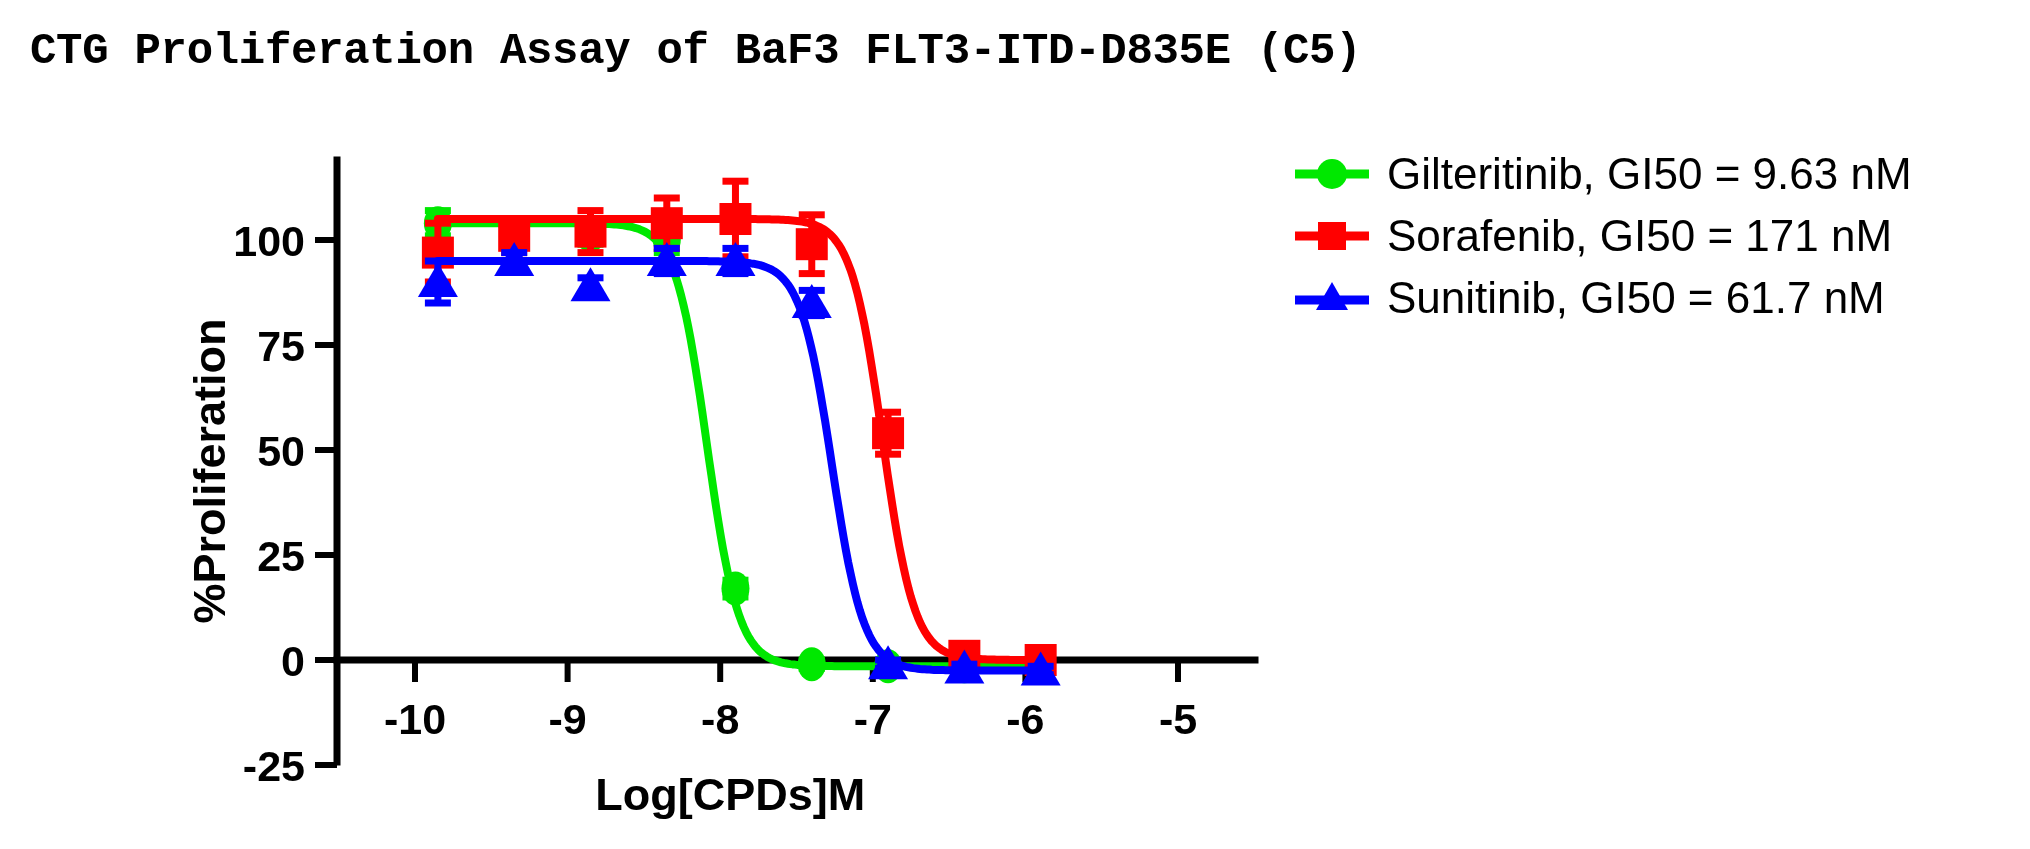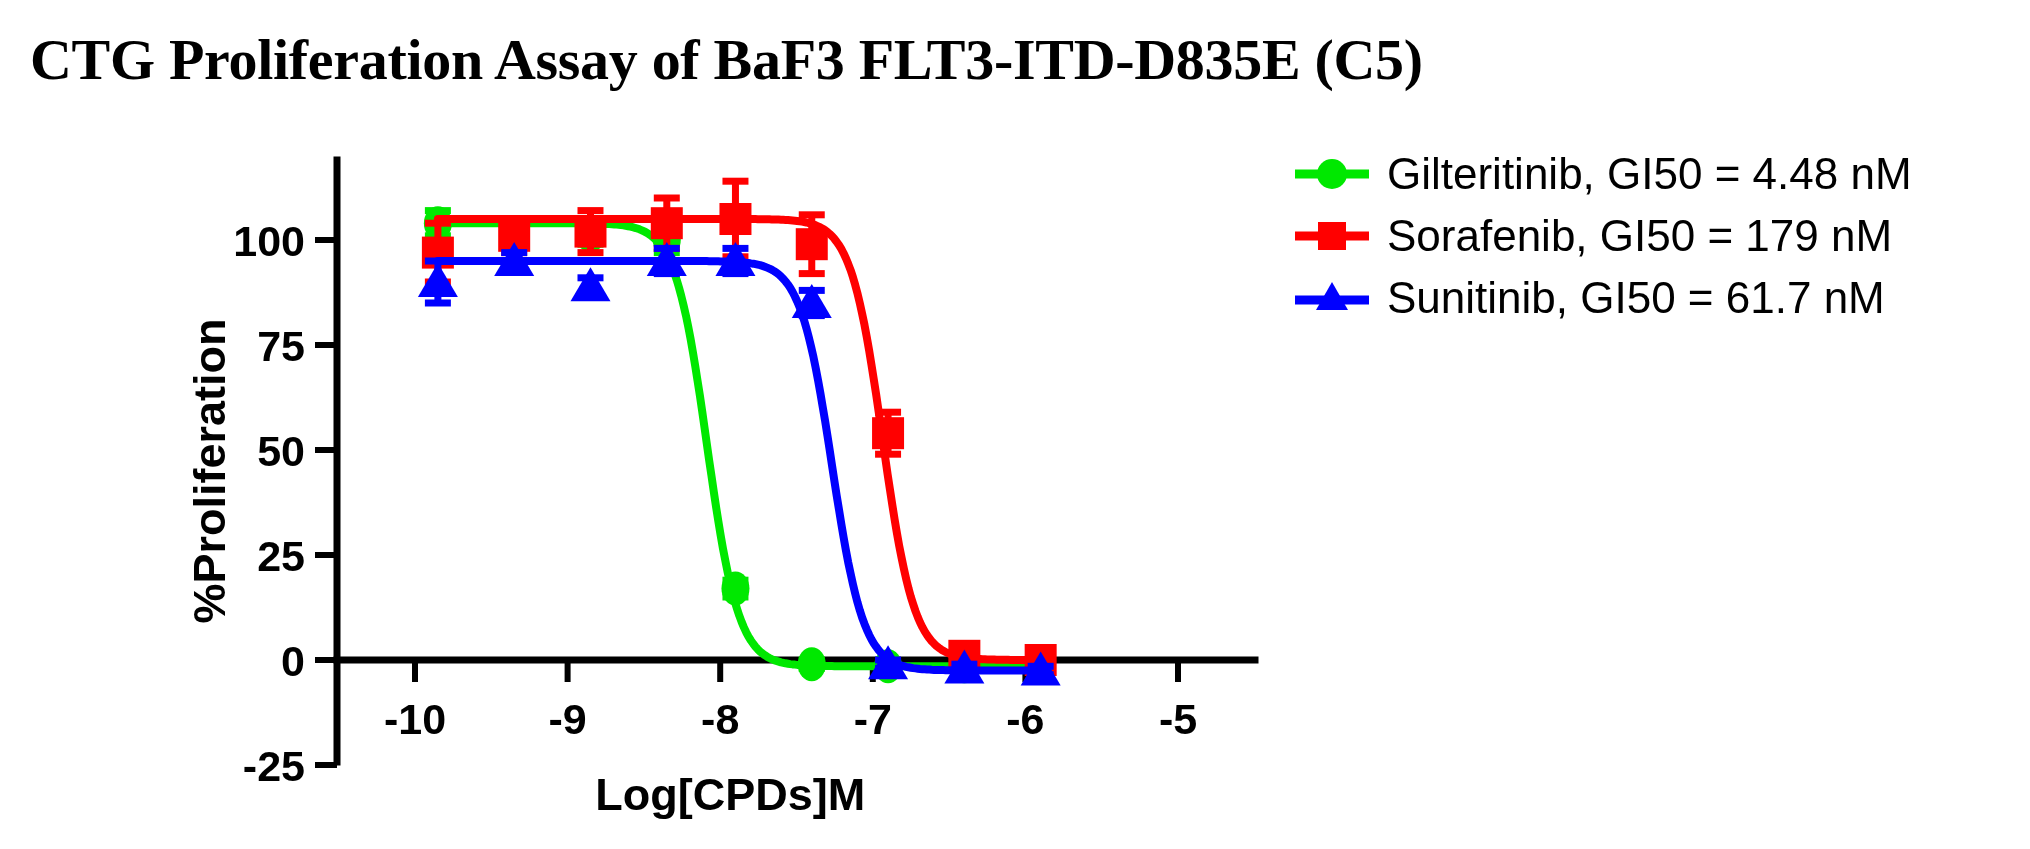--- a/index.html
+++ b/index.html
@@ -18,25 +18,25 @@
   #figure {
     position: absolute;
     left: 0; top: 0;
     width: 2030px;
     height: 849px;
   }
   #chart-title {
     position: absolute;
     left: 30px;
     top: 26px;
-    font-size: 58px;
+    font-size: 44px;
     font-weight: bold;
     letter-spacing: -0.3px;
     white-space: nowrap;
-    font-family: Liberation Serif, serif;
+    font-family: Liberation Mono, monospace;
   }
   #plot-svg {
     position: absolute;
     left: 0;
     top: 0;
   }
   .axis-line {
     stroke: #000000;
     stroke-width: 7;
     stroke-linecap: square;
@@ -309,30 +309,30 @@
   </svg>
 
   <div id="legend">
     <div class="legend-row">
       <span class="legend-marker">
         <svg width="78" height="40" viewBox="0 0 78 40">
           <line x1="2" y1="20" x2="76" y2="20" stroke="#00e800" stroke-width="9"></line>
           <circle cx="39" cy="20" r="15" fill="#00e800"></circle>
         </svg>
       </span>
-      <span class="legend-label">Gilteritinib, GI50 = 4.48 nM</span>
+      <span class="legend-label">Gilteritinib, GI50 = 9.63 nM</span>
     </div>
     <div class="legend-row">
       <span class="legend-marker">
         <svg width="78" height="40" viewBox="0 0 78 40">
           <line x1="2" y1="20" x2="76" y2="20" stroke="#ff0000" stroke-width="9"></line>
           <rect x="25" y="6" width="28" height="28" fill="#ff0000"></rect>
         </svg>
       </span>
-      <span class="legend-label">Sorafenib, GI50 = 179 nM</span>
+      <span class="legend-label">Sorafenib, GI50 = 171 nM</span>
     </div>
     <div class="legend-row">
       <span class="legend-marker">
         <svg width="78" height="40" viewBox="0 0 78 40">
           <line x1="2" y1="22" x2="76" y2="22" stroke="#0000ff" stroke-width="9"></line>
           <polygon points="39,4 55,32 23,32" fill="#0000ff"></polygon>
         </svg>
       </span>
       <span class="legend-label">Sunitinib, GI50 = 61.7 nM</span>
     </div>

